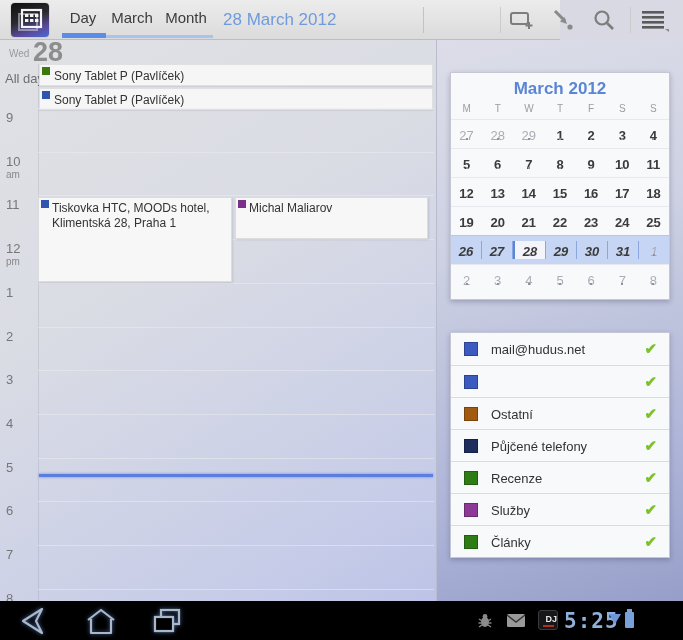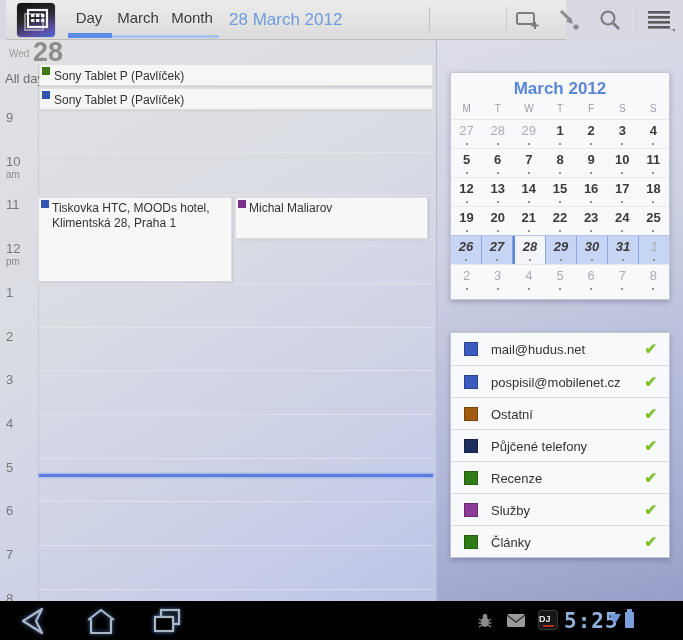--- a/index.html
+++ b/index.html
@@ -1,21 +1,21 @@
 <!DOCTYPE html>
 <html><head>
 <meta charset="utf-8">
 <style>
   html,body{margin:0;padding:0;background:#222;}
   *{box-sizing:border-box;}
   #screen{position:relative;width:683px;height:640px;overflow:hidden;
     font-family:"Liberation Sans",sans-serif;background:#d8d9e2;}
 
   
-  .topbar{position:absolute;left:6px;top:0;width:560px;height:40px;
+  .topbar{position:absolute;left:0;top:0;width:560px;height:40px;
     background:linear-gradient(#ececec,#dbdbdb);border-bottom:1px solid #bdbdbd;}
   .appicon{position:absolute;left:11px;top:3px;width:38px;height:34px;border-radius:4px;
     background:linear-gradient(160deg,#101010 0%,#2a2a2e 45%,#5a4a9a 75%,#4a6ad8 100%);
     box-shadow:0 0 1px rgba(0,0,0,.6);}
   .appicon svg{position:absolute;left:5px;top:4px;}
   .tab{position:absolute;top:0;height:33px;line-height:36px;text-align:center;
     font-size:15px;color:#3c3c3c;cursor:default;}
   .tab-day{left:60px;width:46px;}
   .tab-week{left:106px;width:52px;}
   .tab-month{left:158px;width:56px;}
@@ -53,21 +53,21 @@
 
   
   .rightpanel{position:absolute;left:437px;top:40px;width:246px;height:561px;
     background:linear-gradient(165deg,#dcdde8 0%,#cdd1e3 35%,#aab1d6 80%,#979fc9 100%);}
   .card{position:absolute;left:13px;width:220px;background:#f8f9fb;
     border:1px solid #c5c8d4;box-shadow:0 2px 5px rgba(40,40,70,.28);}
   .monthcard{top:32px;}
   .mm-title{height:30px;line-height:32px;text-align:center;font-size:17px;font-weight:bold;color:#5b85d6;}
   .mm-weekdays{display:flex;height:16px;}
   .mm-weekdays span{flex:1;text-align:center;font-size:10px;color:#9a9da5;}
-  .mm-row{display:flex;height:29px;border-top:1px solid #e7e9ee;}
+  .mm-row{display:flex;height:29px;border-top:1px solid #e7e9ee;align-items:center;}
   .mm-row.hl{background:#c6d5f3;border-top:1px solid #b3c6ec;}
   .mm-cell{flex:1;position:relative;text-align:center;}
   .mm-row.hl .mm-cell{border-right:1px solid #8aa7e2;font-style:italic;}
   .mm-row.hl .mm-cell:last-child{border-right:none;}
   .mm-cell .num{display:block;margin-top:3px;font-size:13px;font-weight:bold;color:#3b3b3b;}
   .mm-cell.other .num{color:#a9adb5;font-weight:normal;}
   .mm-cell .dot{position:absolute;left:50%;bottom:3px;width:2px;height:2px;margin-left:-1px;background:#8e939b;}
   .mm-cell.sel{background:#f3f5fa;border-left:2px solid #5b85d6;border-right:2px solid #5b85d6;}
   .mm-footer{height:6px;}
 
@@ -81,21 +81,21 @@
   
   .navbar{position:absolute;left:0;top:601px;width:683px;height:39px;background:#000;}
   .navbtn{position:absolute;top:4px;width:50px;height:32px;}
   .navbtn svg{filter:drop-shadow(0 0 2px rgba(90,130,200,.8));}
   .statusicon{position:absolute;top:0;height:39px;display:flex;align-items:center;}
   .clock{position:absolute;left:564px;top:0;height:39px;line-height:40px;
     font-family:"DejaVu Sans Mono",monospace;font-size:21px;font-weight:bold;
     color:#8fb2dd;letter-spacing:1px;}
   .djicon{position:absolute;left:538px;top:9px;width:20px;height:20px;border-radius:3px;
     background:#17171a;border:1px solid #3a3a40;color:#e8e8e8;
-    font-size:9px;font-weight:bold;text-align:left;line-height:16px;}
+    font-size:9px;font-weight:bold;text-align:right;line-height:16px;}
   .djicon .slash{position:absolute;left:4px;bottom:2px;width:11px;height:2px;background:#b03020;}
   .sigtri{position:absolute;left:609px;top:13px;width:0;height:0;
     border-left:6px solid transparent;border-right:6px solid transparent;border-top:10px solid #6e96d8;}
   .battery{position:absolute;left:625px;top:11px;width:9px;height:16px;background:#7aa0dc;border-radius:1px;}
   .battery:before{content:"";position:absolute;left:2px;top:-3px;width:5px;height:3px;background:#7aa0dc;}
 </style>
 </head>
 <body>
 
 <div id="screen">
@@ -417,21 +417,20 @@
     </div>
 
     <div class="card listcard" id="cal-list">
         <div class="cl-row">
           <span class="cl-swatch" style="background: rgb(59, 91, 192);"></span>
           <span class="cl-name">mail@hudus.net</span>
           <span class="cl-check" style="color: rgb(124, 194, 40);">✔</span>
         </div>
         <div class="cl-row">
           <span class="cl-swatch" style="background: rgb(59, 91, 192);"></span>
-          <span class="cl-name">pospisil@mobilenet.cz</span>
           <span class="cl-check" style="color: rgb(124, 194, 40);">✔</span>
         </div>
         <div class="cl-row">
           <span class="cl-swatch" style="background: rgb(162, 90, 16);"></span>
           <span class="cl-name">Ostatní</span>
           <span class="cl-check" style="color: rgb(124, 194, 40);">✔</span>
         </div>
         <div class="cl-row">
           <span class="cl-swatch" style="background: rgb(28, 45, 94);"></span>
           <span class="cl-name">Půjčené telefony</span>

